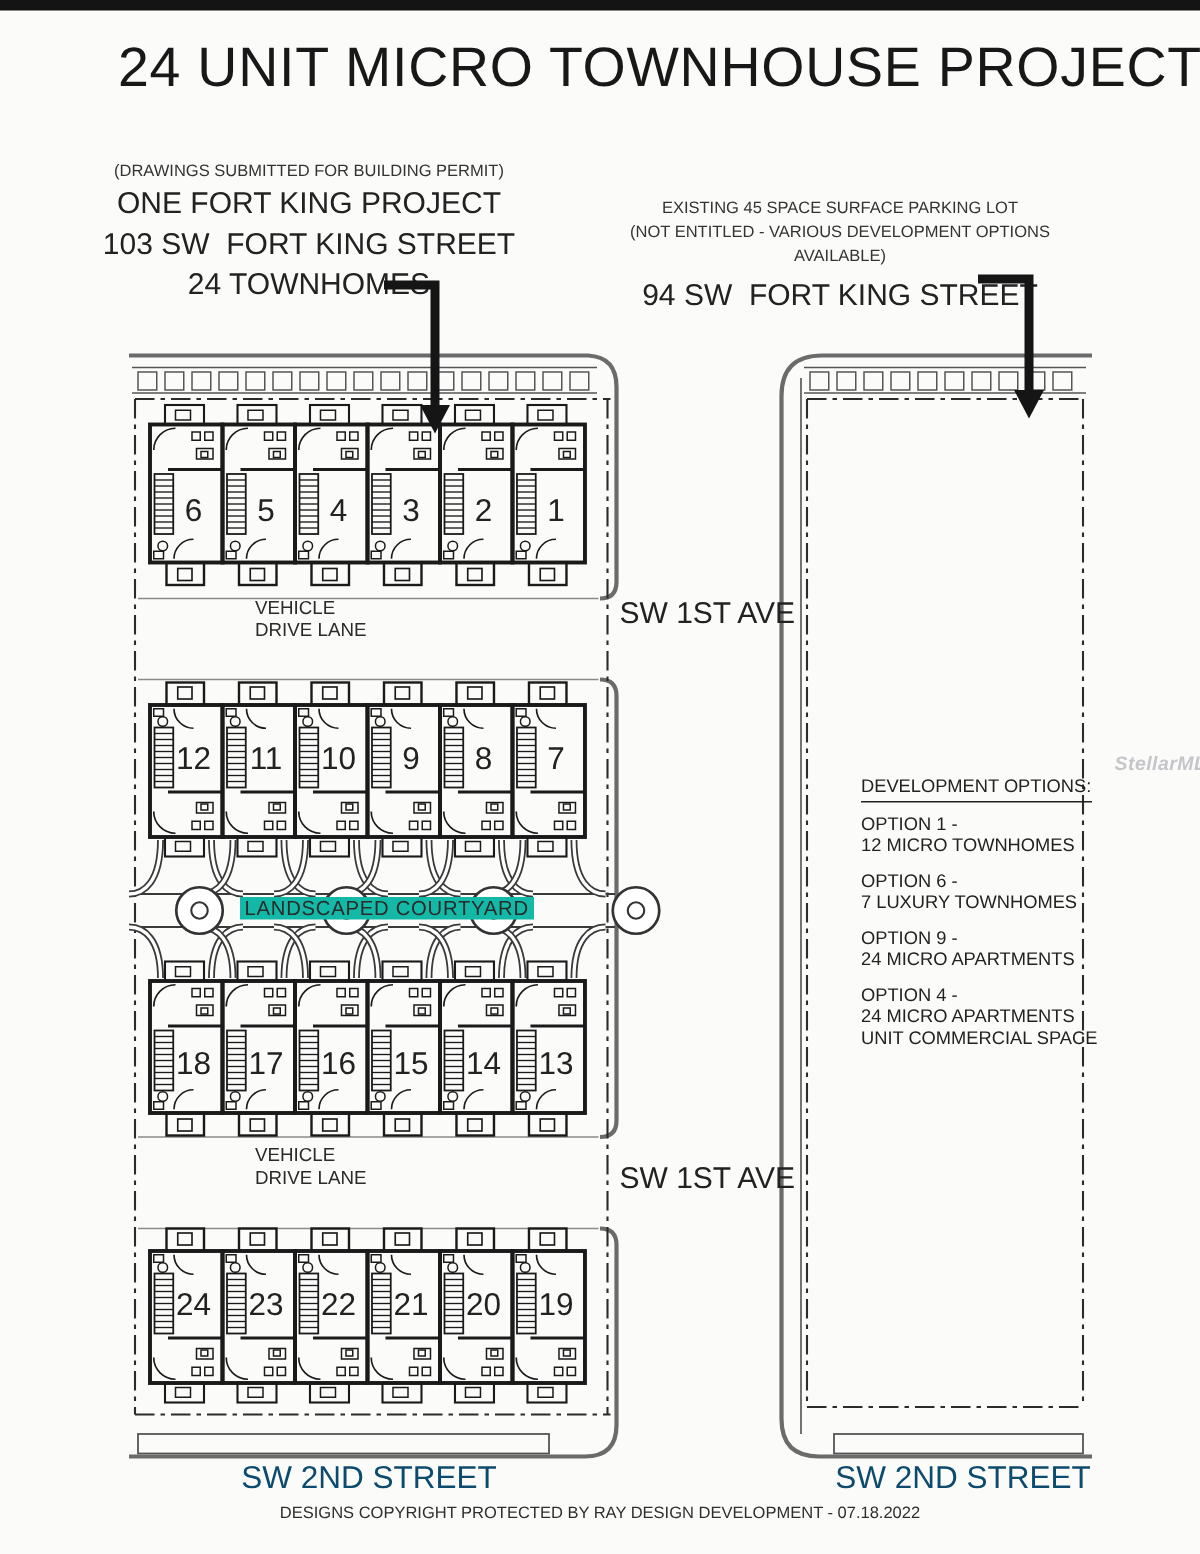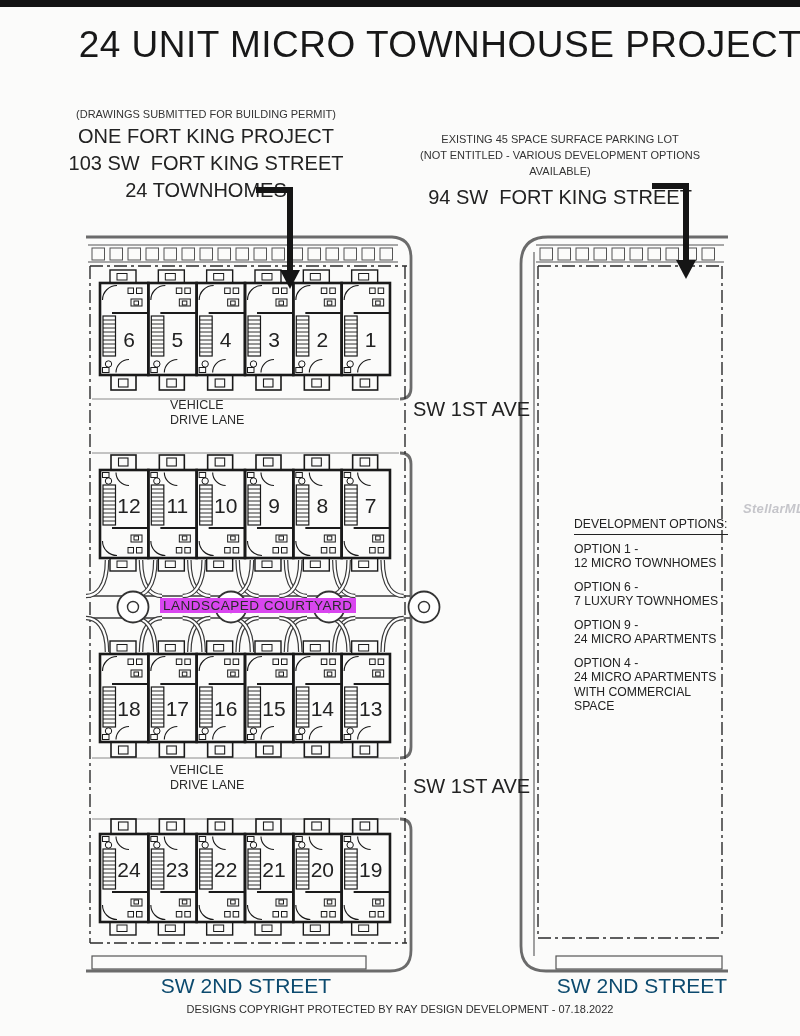--- a/index.html
+++ b/index.html
@@ -20,21 +20,21 @@
   .ann-right .ann-big{margin-top:5px;}
   .ann-left .ann-big{margin-top:1px;}
   .avenue-label{font-size:20px;color:#222;white-space:nowrap;}
   .ave1{left:413px;top:398px;}
   .ave2{left:413px;top:775px;}
   .lane-label{width:170px;left:170px;font-size:12.5px;
               line-height:15px;color:#2a2a2a;}
   .lane1{top:398px;}
   .lane2{top:763px;}
   .courtyard-label{left:160px;top:598px;font-size:13.5px;letter-spacing:.5px;
-                   color:#2a2a2a;background:#d946ef;padding:0 3px;white-space:nowrap;}
+                   color:#2a2a2a;background:#14b8a6;padding:0 3px;white-space:nowrap;}
   .options{left:574px;top:517px;width:158px;font-size:12.2px;line-height:14.5px;color:#222;}
   .options-title{display:inline-block;border-bottom:1.2px solid #222;
                  padding-bottom:2px;margin-bottom:7px;}
   .option{margin-bottom:9px;}
   .street-label{font-size:21px;color:#0c4a6e;width:220px;text-align:center;white-space:nowrap;}
   .st-left{left:136px;top:974px;}
   .st-right{left:532px;top:974px;}
   .copyright{left:0;top:1003px;width:800px;text-align:center;font-size:11px;color:#2e2e2e;}
   .watermark{left:730px;top:501px;font-size:13px;font-weight:bold;font-style:italic;
              color:#bcbcc2;letter-spacing:.3px;opacity:.85;margin-left:13px;}
@@ -849,21 +849,21 @@
         <div>OPTION 6 -</div>
         <div>7 LUXURY TOWNHOMES</div>
       </div>
       <div class="option">
         <div>OPTION 9 -</div>
         <div>24 MICRO APARTMENTS</div>
       </div>
       <div class="option">
         <div>OPTION 4 -</div>
         <div>24 MICRO APARTMENTS</div>
-        <div>WITH COMMERCIAL SPACE</div>
+        <div>UNIT COMMERCIAL SPACE</div>
       </div>
     </div>
 </div>
 
 <div class="abs street-label st-left">SW 2ND STREET</div>
 <div class="abs street-label st-right">SW 2ND STREET</div>
 
 <div class="abs copyright">DESIGNS COPYRIGHT PROTECTED BY RAY DESIGN DEVELOPMENT - 07.18.2022</div>
 <div class="abs watermark">StellarMLS</div>
 

